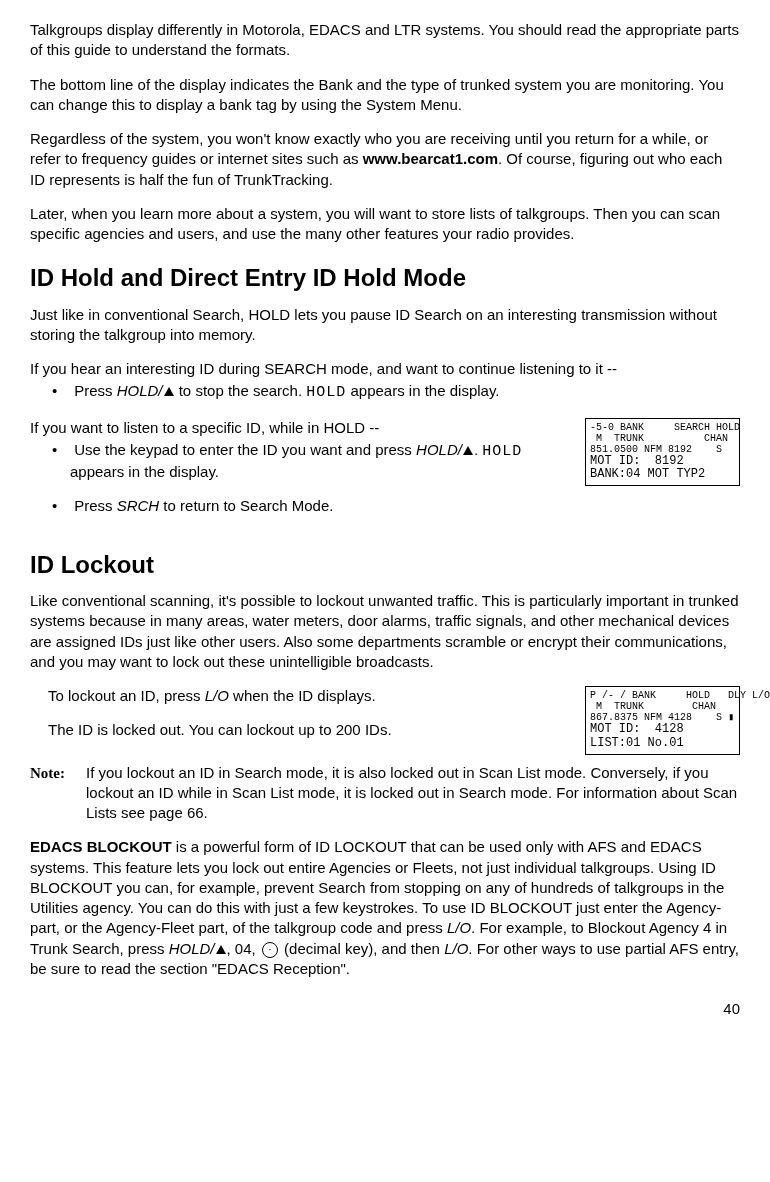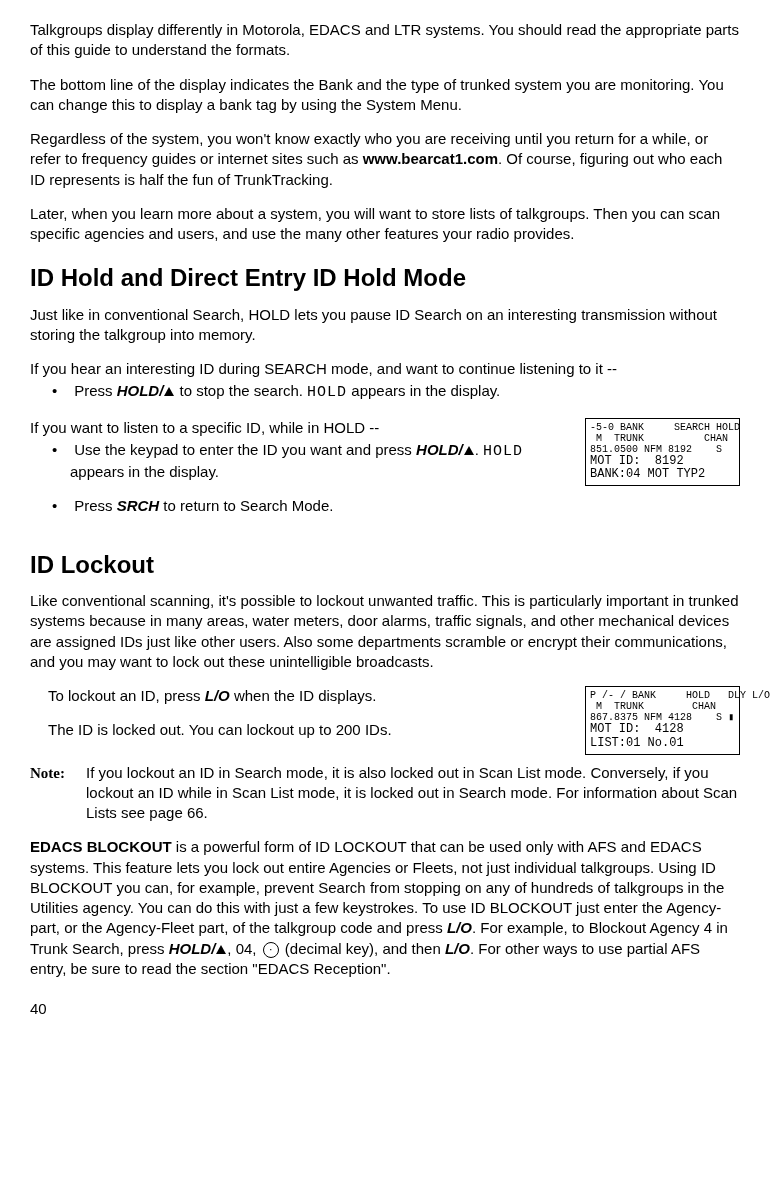--- a/index.html
+++ b/index.html
@@ -23,21 +23,21 @@
     margin: 2px 0 14px 0;
     padding-left: 40px;
     list-style: none;
   }
   ul li::before {
     content: "•";
     display: inline-block;
     width: 18px;
     margin-left: -18px;
   }
-  .bi { font-weight: bold; font-style: italic; }
+  .bi { font-weight: normal; font-style: italic; }
   .bold { font-weight: bold; }
   .lcd { font-family: Liberation Mono, monospace; letter-spacing: 1px; }
   .float-box {
     float: right;
     width: 155px;
     border: 1px solid #000;
     font-family: "Courier New", monospace;
     font-size: 10px;
     line-height: 1.1;
     padding: 3px 4px;
@@ -67,21 +67,21 @@
   .circle-dot::after{
     content:"·";
     position:absolute;
     left:50%; top:50%;
     transform:translate(-50%,-55%);
     font-size:12px;
   }
   .note-row { display:flex; margin:0 0 14px 0;}
   .note-row .label { font-weight:bold; width:56px; flex:none;font-family:Liberation Serif, serif;}
   .note-row .body { flex:1;}
-  .pagefoot { text-align:left; margin-top:20px;}
+  .pagefoot { text-align:right; margin-top:20px;}
   .clearfix::after{content:"";display:block;clear:both;}
 </style>
 </head>
 <body>
 
 <p>Talkgroups display differently in Motorola, EDACS and LTR systems. You should read the appropriate parts of this guide to understand the formats.</p>
 <p>The bottom line of the display indicates the Bank and the type of trunked system you are monitoring. You can change this to display a bank tag by using the System Menu.</p>
 <p>
   <span>Regardless of the system, you won't know exactly who you are receiving until you return for a while, or refer to frequency guides or internet sites such as </span><span class="bold">www.bearcat1.com</span><span>. Of course, figuring out who each ID represents is half the fun of TrunkTracking.</span>
 </p>

